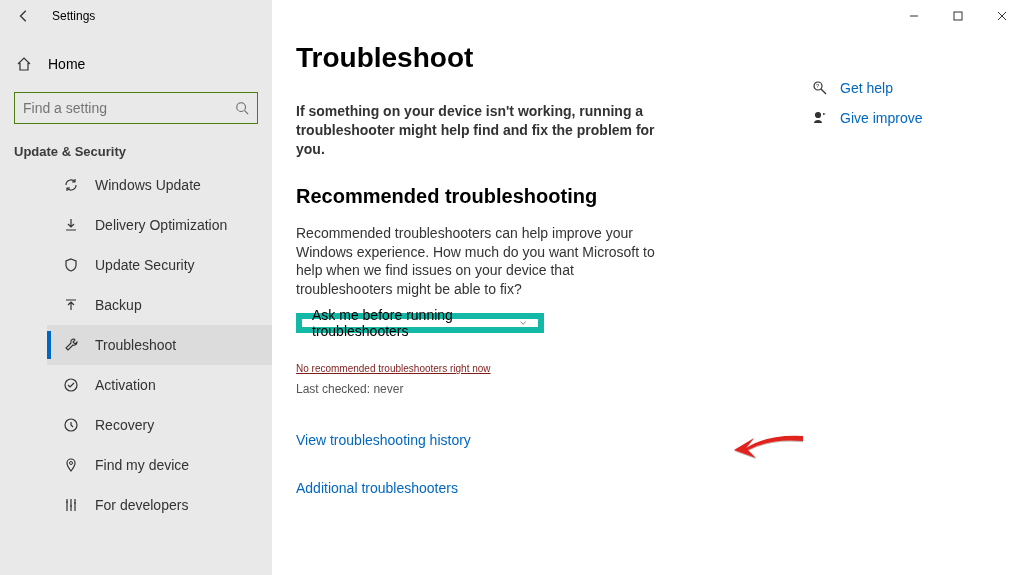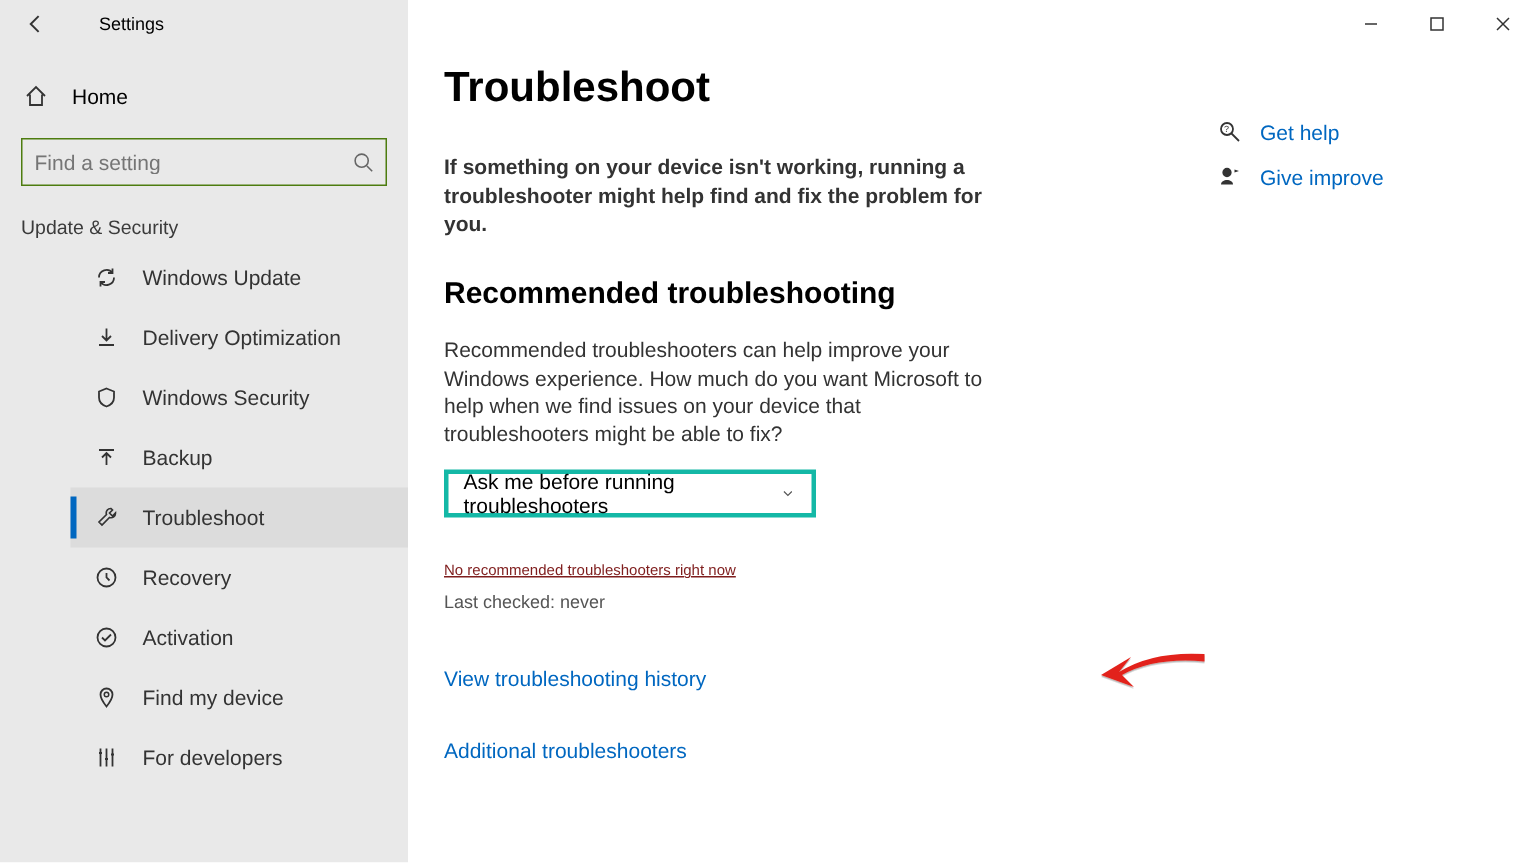--- a/index.html
+++ b/index.html
@@ -1,39 +1,39 @@
 <!DOCTYPE html>
 <html><head>
 <meta charset="utf-8">
 <style>
   * { margin: 0; padding: 0; box-sizing: border-box; font-family: "Segoe UI", Tahoma, sans-serif; }
   html, body { width: 1024px; height: 575px; overflow: hidden; background: #fff; color: #000; }
   .window { display: flex; width: 100%; height: 100%; }
   .sidebar { width: 272px; height: 100%; background: #e9e9e9; display: flex; flex-direction: column; }
   .titlebar { height: 32px; display: flex; align-items: center; padding-left: 14px; font-size: 12px; }
   .back-btn { width: 20px; height: 20px; display: flex; align-items: center; justify-content: center; margin-right: 18px; }
-  .title-text { font-size: 12px; margin-left: 14px; }
+  .title-text { font-size: 12px; }
   .home-row { height: 40px; display: flex; align-items: center; padding-left: 16px; margin-top: 12px; font-size: 14px; }
   .home-row svg { margin-right: 16px; }
   .search-wrap { padding: 8px 14px 4px 14px; }
   .search-box { border: 1px solid #4d7c0f; height: 32px; display: flex; align-items: center; padding: 0 8px; background: #e9e9e9; }
   .search-box input { border: none; outline: none; background: transparent; flex: 1; font-size: 14px; color: #666; }
-  .section-title { font-size: 13px; font-weight: 400; color: #3b3b3b; padding: 16px 14px 6px 14px; }
+  .section-title { font-size: 13px; font-weight: 700; color: #3b3b3b; padding: 16px 14px 6px 14px; }
   .nav-list { display: flex; flex-direction: column; margin-left: 47px; }
   .nav-item { height: 40px; display: flex; align-items: center; padding-left: 16px; font-size: 14px; color: #333; position: relative; cursor: default; }
   .nav-item svg, .nav-item .icon { width: 16px; height: 16px; margin-right: 16px; flex: 0 0 16px; }
   .nav-item.selected::before { content: ""; position: absolute; left: 0; top: 6px; bottom: 6px; width: 4px; background: #0067c0; }
   .nav-item.selected { background: #dcdcdc; }
   .main { flex: 1; display: flex; height: 100%; position: relative; }
   .content { padding: 42px 24px 0 24px; flex: 1; max-width: 540px; }
   .page-title { font-size: 28px; font-weight: 600; margin-bottom: 28px; }
   .para { font-size: 14px; color: #333; margin-bottom: 26px; line-height: 1.35; max-width: 360px; font-weight: bold; }
   .subheading { font-size: 20px; font-weight: 600; margin-bottom: 16px; }
   .para2 { font-size: 14px; color: #333; margin-bottom: 14px; line-height: 1.35; max-width: 360px; }
-  .dropdown { border: 3px solid #14b8a6; height: 32px; width: 248px; display: flex; align-items: center; padding: 0 10px; font-size: 14px; justify-content: space-between; margin-bottom: 30px; }
+  .dropdown { border: 6px solid #14b8a6; height: 20px; width: 248px; display: flex; align-items: center; padding: 0 10px; font-size: 14px; justify-content: space-between; margin-bottom: 30px; }
   .rec-none { font-size: 10px; color: #7f1d1d; margin-bottom: 8px; text-decoration: underline; }
   .last-checked { font-size: 12px; color: #555; margin-bottom: 36px; }
   .link { color: #0067c0; font-size: 14px; margin-bottom: 32px; display: block; text-decoration: none; }
   .aside { padding: 80px 20px 0 0; width: 210px; }
   .aside-link { display: flex; align-items: center; margin-bottom: 14px; font-size: 14px; color: #0067c0; }
   .aside-link .icon { width: 16px; height: 16px; margin-right: 12px; }
   .window-controls { position: absolute; top: 0; right: 0; height: 32px; display: flex; }
   .wc-btn { width: 44px; height: 32px; display: flex; align-items: center; justify-content: center; }
   .arrow-annotation { position: absolute; left: 456px; top: 426px; pointer-events: none; }
 </style>
@@ -76,47 +76,47 @@
       <div class="nav-item">
         <svg class="icon" viewBox="0 0 16 16">
             <path d="M8 2v8M5 7l3 3 3-3M3 13h10" stroke="#333" stroke-width="1.2" fill="none"></path>
           </svg>
         <span>Delivery Optimization</span>
       </div>
       <div class="nav-item">
         <svg class="icon" viewBox="0 0 16 16">
             <path d="M8 2l5 2v4c0 3-2 5-5 6-3-1-5-3-5-6V4l5-2z" stroke="#333" stroke-width="1.2" fill="none"></path>
           </svg>
-        <span>Windows Security</span>
+        <span>Update Security</span>
       </div>
       <div class="nav-item">
         <svg class="icon" viewBox="0 0 16 16">
             <path d="M8 13V5M5 8l3-3 3 3M3 3h10" stroke="#333" stroke-width="1.2" fill="none"></path>
           </svg>
         <span>Backup</span>
       </div>
       <div class="nav-item selected">
         <svg class="icon" viewBox="0 0 16 16">
             <path d="M11 2a3 3 0 0 0-3 4L3 11l2 2 5-5a3 3 0 0 0 4-3l-2 2-2-2 2-2z" stroke="#333" stroke-width="1.1" fill="none"></path>
           </svg>
         <span>Troubleshoot</span>
       </div>
       <div class="nav-item">
         <svg class="icon" viewBox="0 0 16 16">
             <circle cx="8" cy="8" r="6" stroke="#333" stroke-width="1.2" fill="none"></circle>
-            <path d="M8 5v3l2 2" stroke="#333" stroke-width="1.2" fill="none"></path>
+            <path d="M5 8l2 2 4-4" stroke="#333" stroke-width="1.2" fill="none"></path>
           </svg>
-        <span>Recovery</span>
+        <span>Activation</span>
       </div>
       <div class="nav-item">
         <svg class="icon" viewBox="0 0 16 16">
             <circle cx="8" cy="8" r="6" stroke="#333" stroke-width="1.2" fill="none"></circle>
-            <path d="M5 8l2 2 4-4" stroke="#333" stroke-width="1.2" fill="none"></path>
+            <path d="M8 5v3l2 2" stroke="#333" stroke-width="1.2" fill="none"></path>
           </svg>
-        <span>Activation</span>
+        <span>Recovery</span>
       </div>
       <div class="nav-item">
         <svg class="icon" viewBox="0 0 16 16">
             <path d="M8 2a4 4 0 0 1 4 4c0 3-4 8-4 8S4 9 4 6a4 4 0 0 1 4-4z" stroke="#333" stroke-width="1.2" fill="none"></path>
             <circle cx="8" cy="6" r="1.5" stroke="#333" stroke-width="1" fill="none"></circle>
           </svg>
         <span>Find my device</span>
       </div>
       <div class="nav-item">
         <svg class="icon" viewBox="0 0 16 16">

